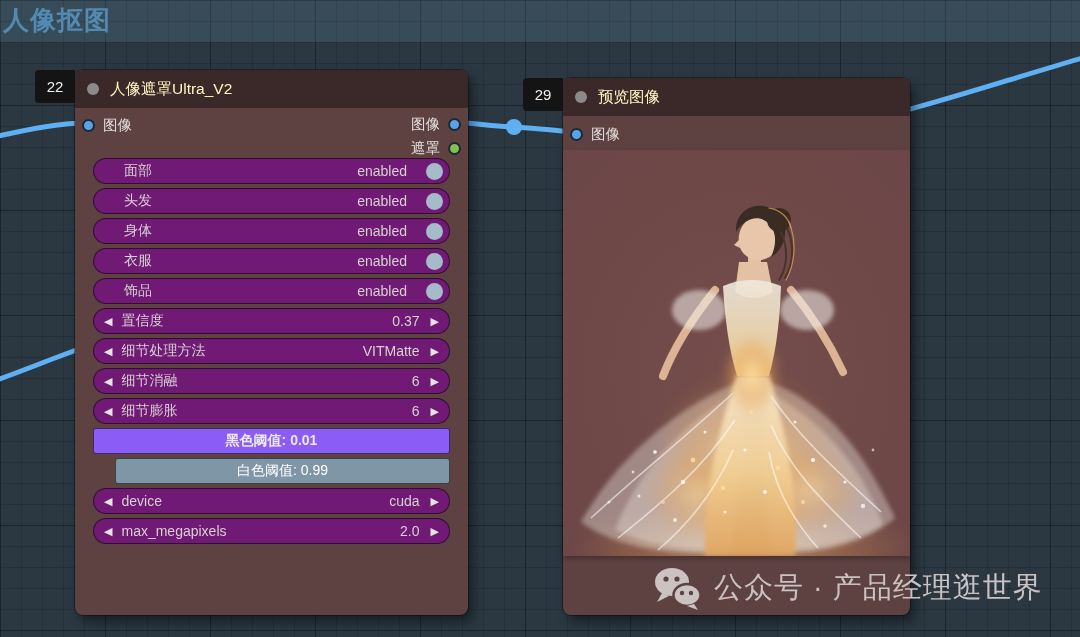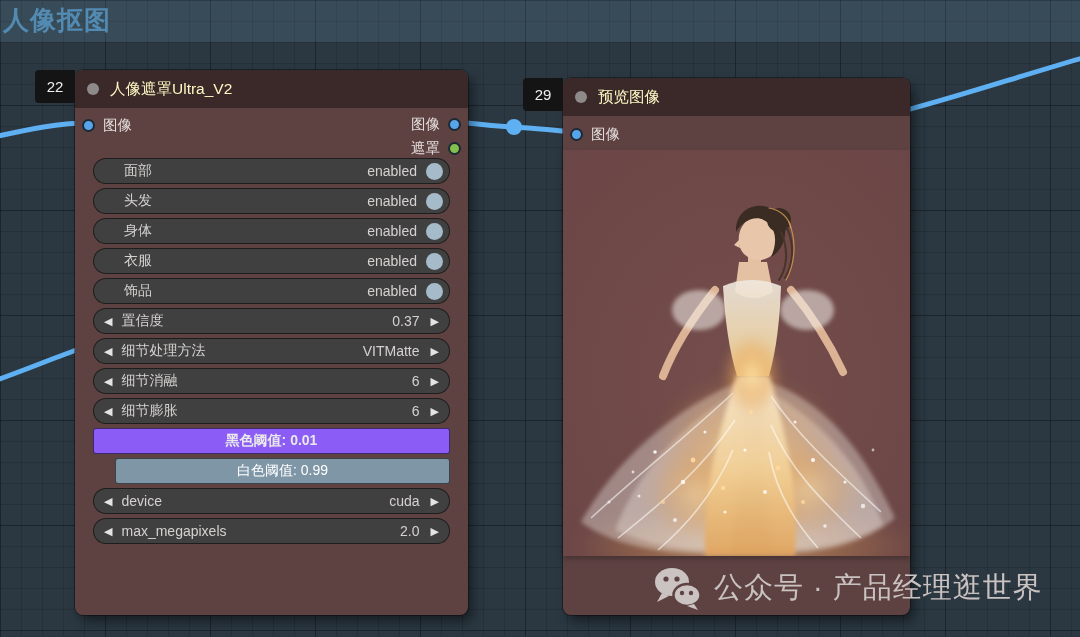--- a/index.html
+++ b/index.html
@@ -51,27 +51,27 @@
   .dot.blue{background:#58a4ea;}
   .dot.green{background:#82c14e;}
   .port.in{left:7px;top:8px;}
   .port.out{flex-direction:row-reverse;right:7px;}
   .port.out.o1{top:7px;}
   .port.out.o2{top:31px;}
   .node29 .port.in{top:9px;}
   
   .widget{
     height:26px;margin:0 18px 4px;display:flex;align-items:center;
-    background:#404040;border-radius:13px;font-size:14px;color:#d6d1d1;
+    background:#701a75;border-radius:13px;font-size:14px;color:#d6d1d1;
     padding:0 10px;box-sizing:border-box;border:1px solid rgba(0,0,0,.55);
   }
   .widget .wlabel{white-space:nowrap;}
   .widget .wvalue{margin-left:auto;white-space:nowrap;}
   .toggle .wlabel{margin-left:20px;}
-  .toggle .wvalue{margin-right:9px;}
+  .toggle .wvalue{margin-right:19px;}
   .toggle .knob{width:17px;height:17px;border-radius:50%;background:#a6bbca;flex:none;margin-right:-4px;}
   .toggle.off .wvalue{color:#8f8f8f;}
   .toggle.off .knob{background:#2e2e2e;box-shadow:inset 0 0 0 1px #3c3c3c;}
   .combo .arrow{font-size:11px;color:#e4e4e4;flex:none;line-height:1;}
   .combo .wlabel{margin-left:9px;}
   .combo .wvalue{margin-right:11px;}
   .bar{justify-content:center;border-radius:3px;}
   .bar.dark{background:#8b5cf6;color:#e9e9e9;font-weight:bold;}
   .bar.light{background:#7f96a7;color:#fff;margin-left:40px;}
   

